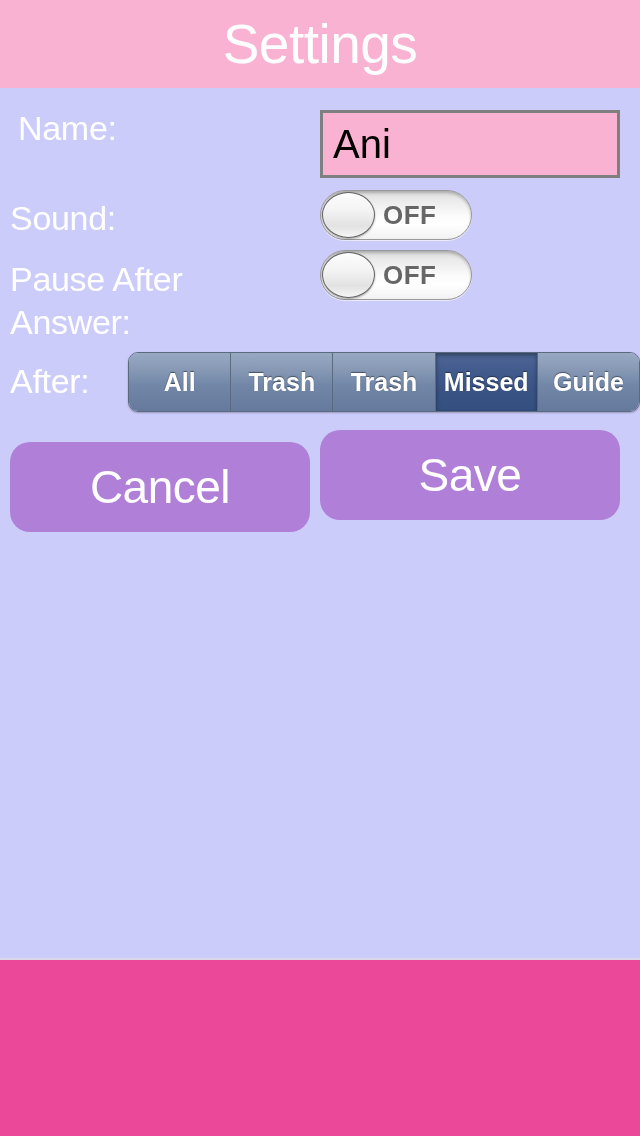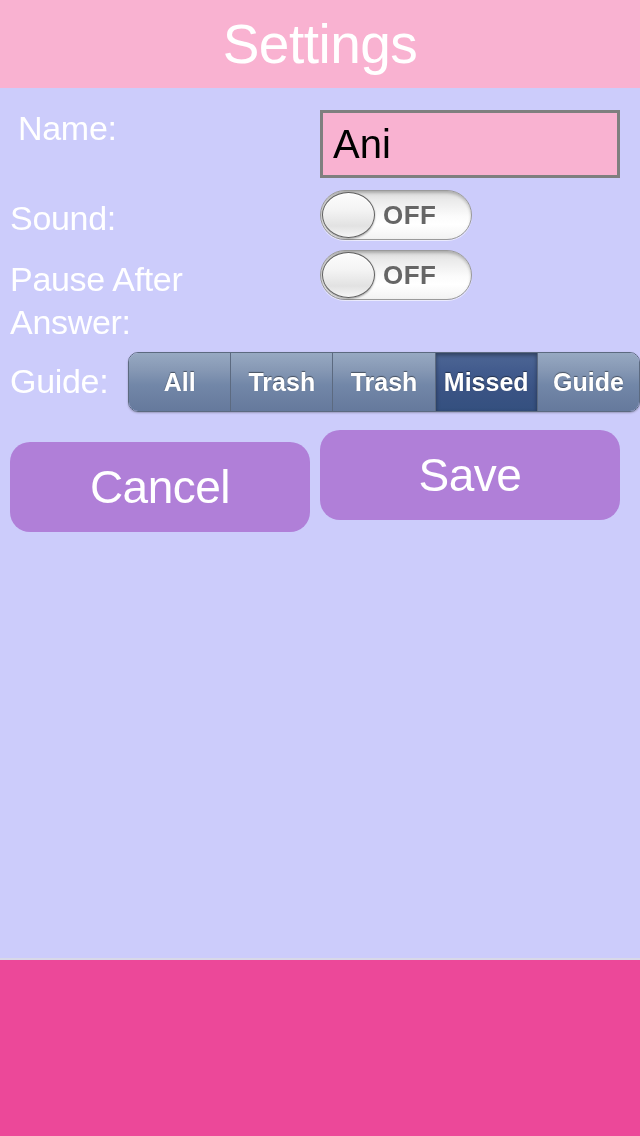--- a/index.html
+++ b/index.html
@@ -206,21 +206,21 @@
       <span class="toggle-knob"></span>
     </div>
 
     <div class="label label-pause">Pause After Answer:</div>
 
     <div class="toggle toggle-pause">
       <span class="toggle-state">OFF</span>
       <span class="toggle-knob"></span>
     </div>
 
-    <div class="label label-mode">Guide:</div>
+    <div class="label label-mode">After:</div>
 
     <div class="segmented" id="mode-segmented">
         <div class="segment">All</div>
         <div class="segment">Trash</div>
         <div class="segment">Trash</div>
         <div class="segment selected">Missed</div>
         <div class="segment">Guide</div>
       </div>
 
     <div class="btn btn-cancel">Cancel</div>

